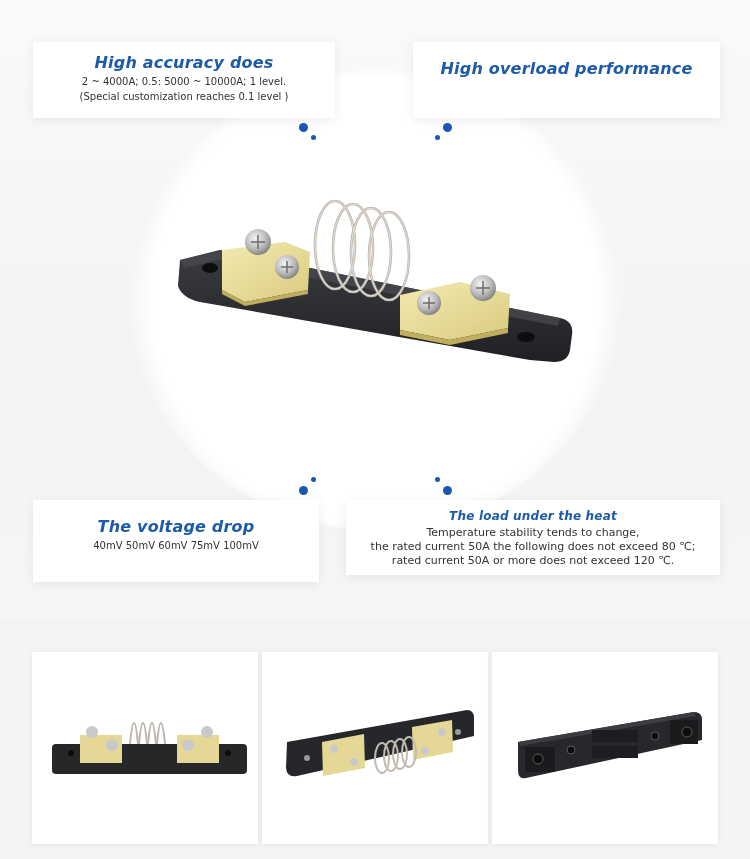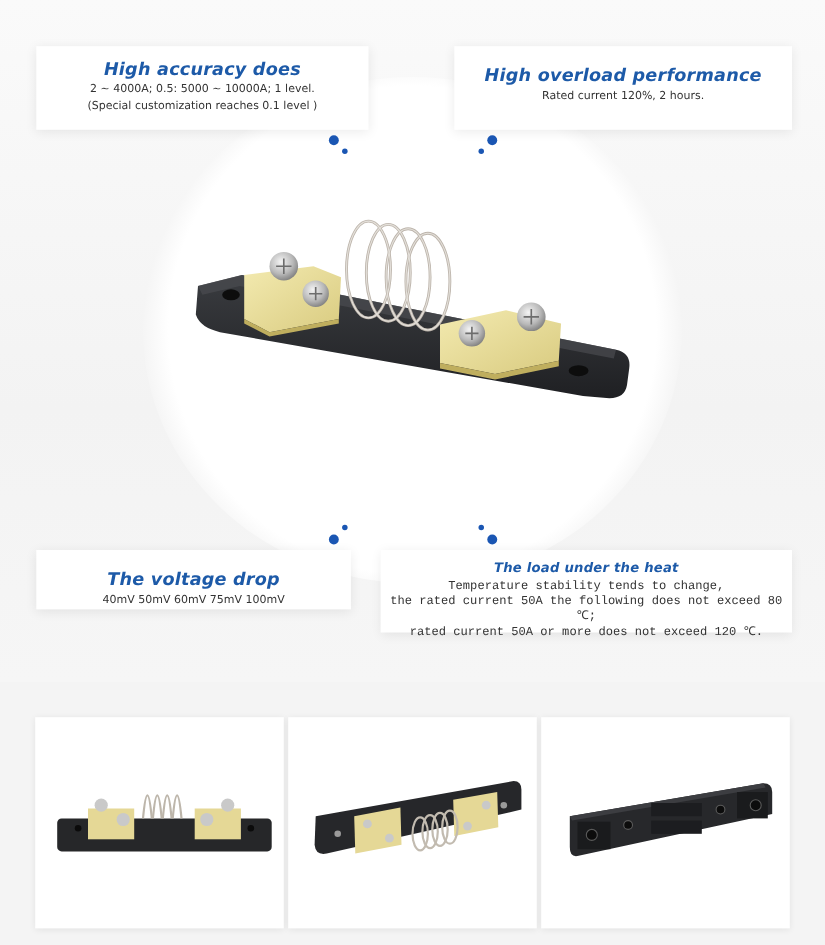--- a/index.html
+++ b/index.html
@@ -22,25 +22,25 @@
     box-shadow: 0 2px 10px rgba(0,0,0,0.08);
     text-align: center; box-sizing: border-box;
   }
   .feature .title {
     color: #1d5aa8; font-weight: bold; font-style: italic;
     font-family: "DejaVu Sans", sans-serif; letter-spacing: 0.2px;
   }
   .feature .body { color: #333; font-size: 10px; line-height: 15px; }
   .f1 { left: 33px; top: 42px; width: 302px; height: 76px; padding-top: 10px; }
   .f2 { left: 413px; top: 42px; width: 307px; height: 76px; padding-top: 16px; }
-  .f3 { left: 33px; top: 500px; width: 286px; height: 54px; padding-top: 16px; }
+  .f3 { left: 33px; top: 500px; width: 286px; height: 82px; padding-top: 16px; }
   .f4 { left: 346px; top: 500px; width: 374px; height: 75px; padding-top: 6px; }
   .f1 .title, .f2 .title, .f3 .title { font-size: 16px; line-height: 22px; }
   .f4 .title { font-size: 12px; line-height: 20px; }
-  .f4 .body { font-size: 11px; line-height: 14px; font-family: Liberation Mono, monospace; }
+  .f4 .body { font-size: 11px; line-height: 14px; }
 
   .dot { position: absolute; border-radius: 50%; background: #1a56b3; }
   .dot.big { width: 9px; height: 9px; }
   .dot.small { width: 5px; height: 5px; }
 
   .hero { position: absolute; left: 160px; top: 190px; width: 420px; height: 185px; }
 
   .thumb {
     position: absolute; top: 652px; width: 226px; height: 192px;
     background: #ffffff; box-shadow: 0 1px 6px rgba(0,0,0,0.07);
@@ -55,21 +55,20 @@
 <div class="halo"></div>
 
 <div class="feature f1">
   <div class="title">High accuracy does</div>
   <div class="body">2 ~ 4000A; 0.5: 5000 ~ 10000A; 1 level.</div>
   <div class="body">(Special customization reaches 0.1 level )</div>
 </div>
 
 <div class="feature f2">
   <div class="title">High overload performance</div>
-  <div class="body">Rated current 120%, 2 hours.</div>
 </div>
 
 <div class="feature f3">
   <div class="title">The voltage drop</div>
   <div class="body">40mV 50mV 60mV 75mV 100mV</div>
 </div>
 
 <div class="feature f4">
   <div class="title">The load under the heat</div>
   <div class="body">Temperature stability tends to change,</div>

